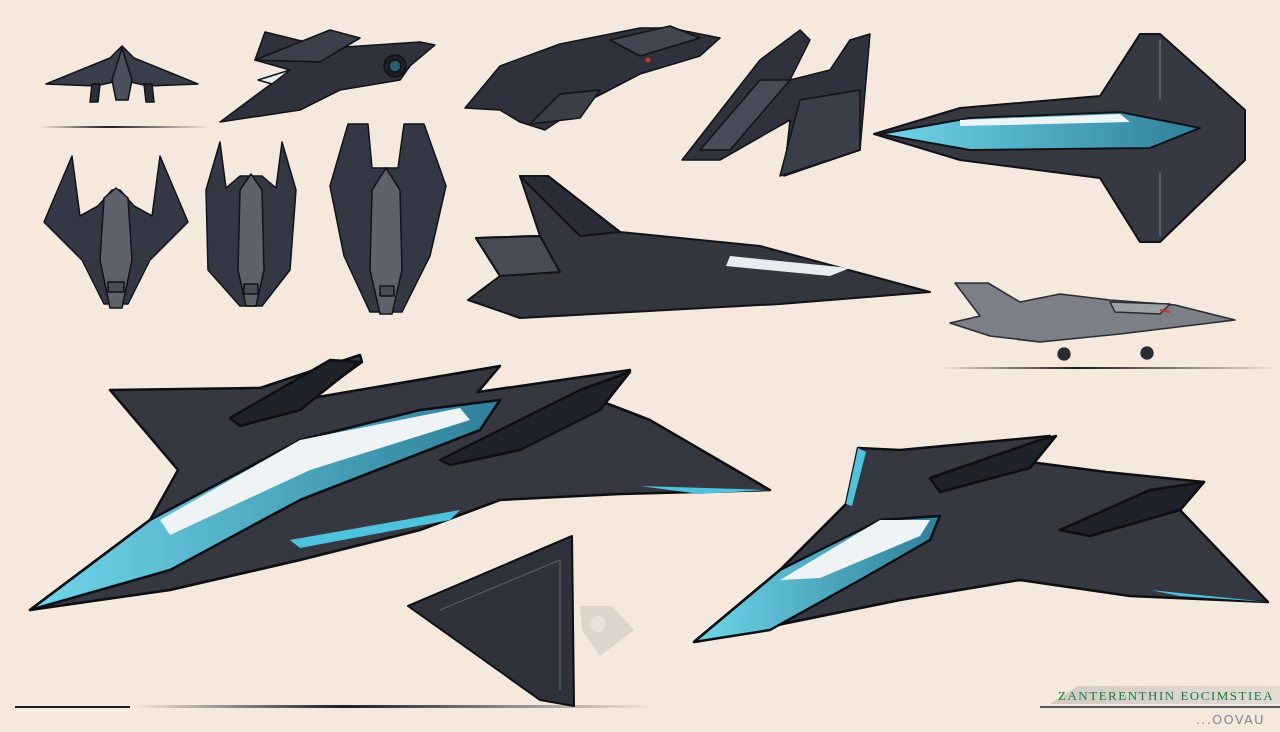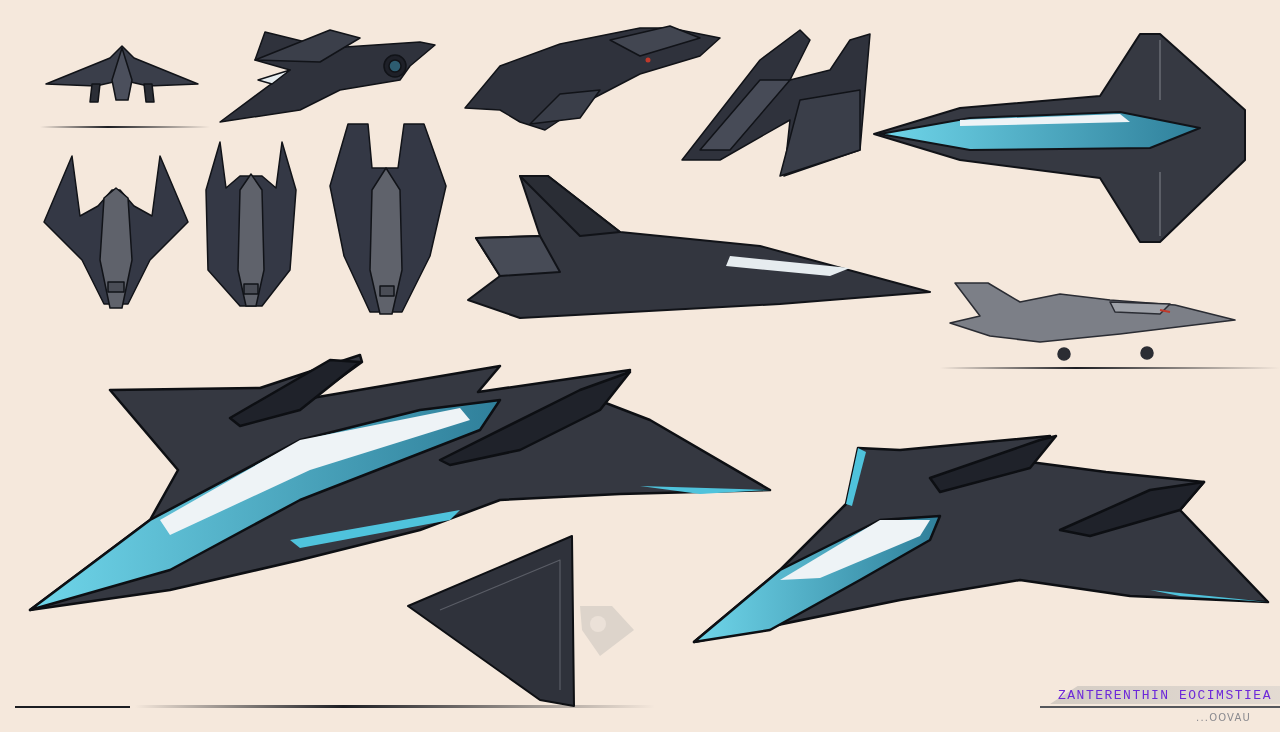--- a/index.html
+++ b/index.html
@@ -1,20 +1,20 @@
 <!DOCTYPE html>
 <html><head>
 <meta charset="utf-8">
 <style>
   html,body{margin:0;padding:0;}
   body{width:1280px;height:732px;overflow:hidden;background:#f5e8dc;position:relative;font-family:"DejaVu Sans",sans-serif;}
   .sheet{position:absolute;left:0;top:0;width:1280px;height:732px;}
   svg{position:absolute;left:0;top:0;}
-  .caption{position:absolute;left:1058px;top:688px;font-size:13px;letter-spacing:1.5px;color:#6d28d9;font-family:Liberation Mono, monospace;white-space:nowrap;}
-  .caption-sub{position:absolute;left:1196px;top:712px;font-size:10px;letter-spacing:1.2px;color:#8a8a8f;white-space:nowrap;}
+  .caption{position:absolute;left:1058px;top:688px;font-size:13px;letter-spacing:1.5px;color:#15803d;font-family:Liberation Serif, serif;white-space:nowrap;}
+  .caption-sub{position:absolute;left:1196px;top:712px;font-size:13px;letter-spacing:1.2px;color:#8a8a8f;white-space:nowrap;}
   .cap-bar{position:absolute;left:1050px;top:686px;width:230px;height:18px;background:linear-gradient(90deg,#c9c3bc 0%,#ddd6cf 100%);clip-path:polygon(12% 0,100% 0,100% 100%,0 100%);opacity:.75;}
   .cap-line{position:absolute;left:1040px;top:706px;width:240px;height:2px;background:#55575c;}
 </style>
 </head>
 <body>
 
 <div class="sheet">
 <svg width="1280" height="732" viewBox="0 0 1280 732">
   <defs>
     <linearGradient id="gShadow" x1="0" x2="1">

